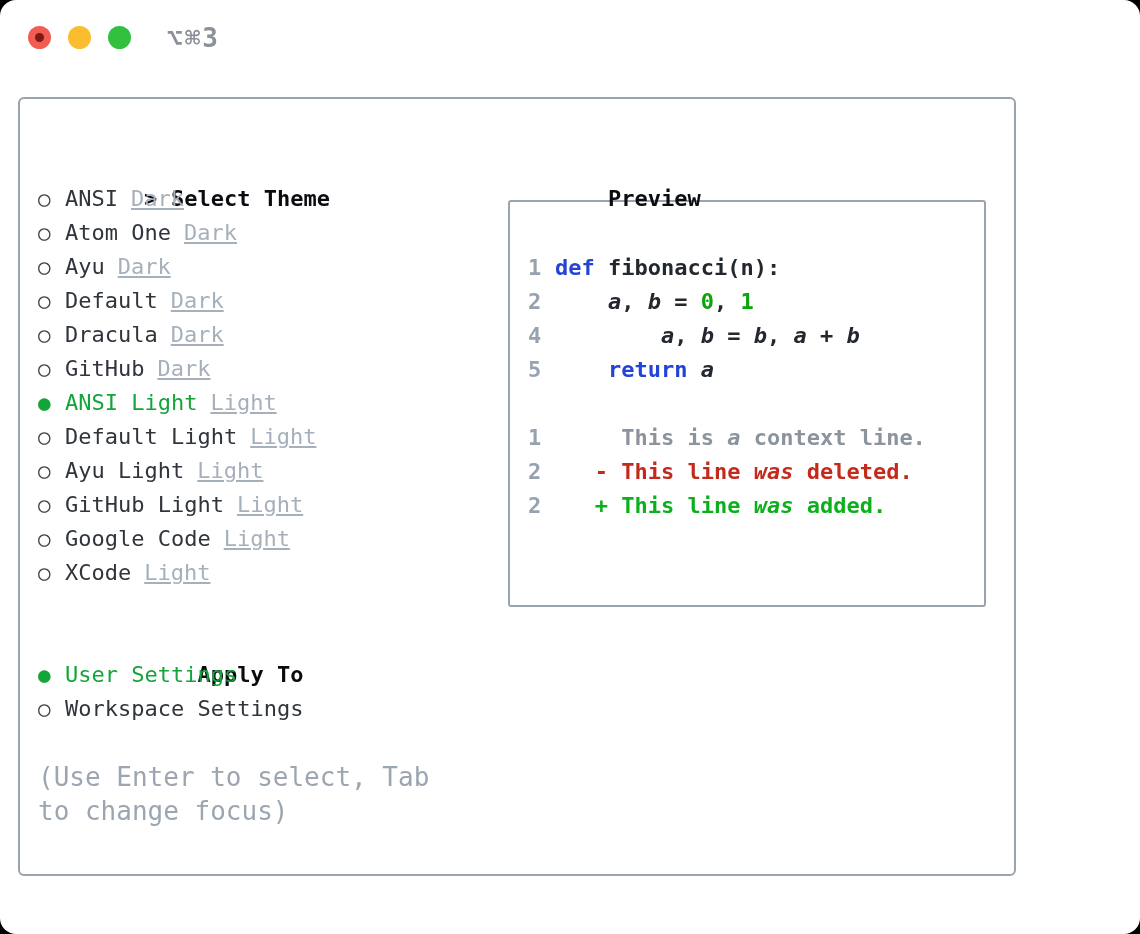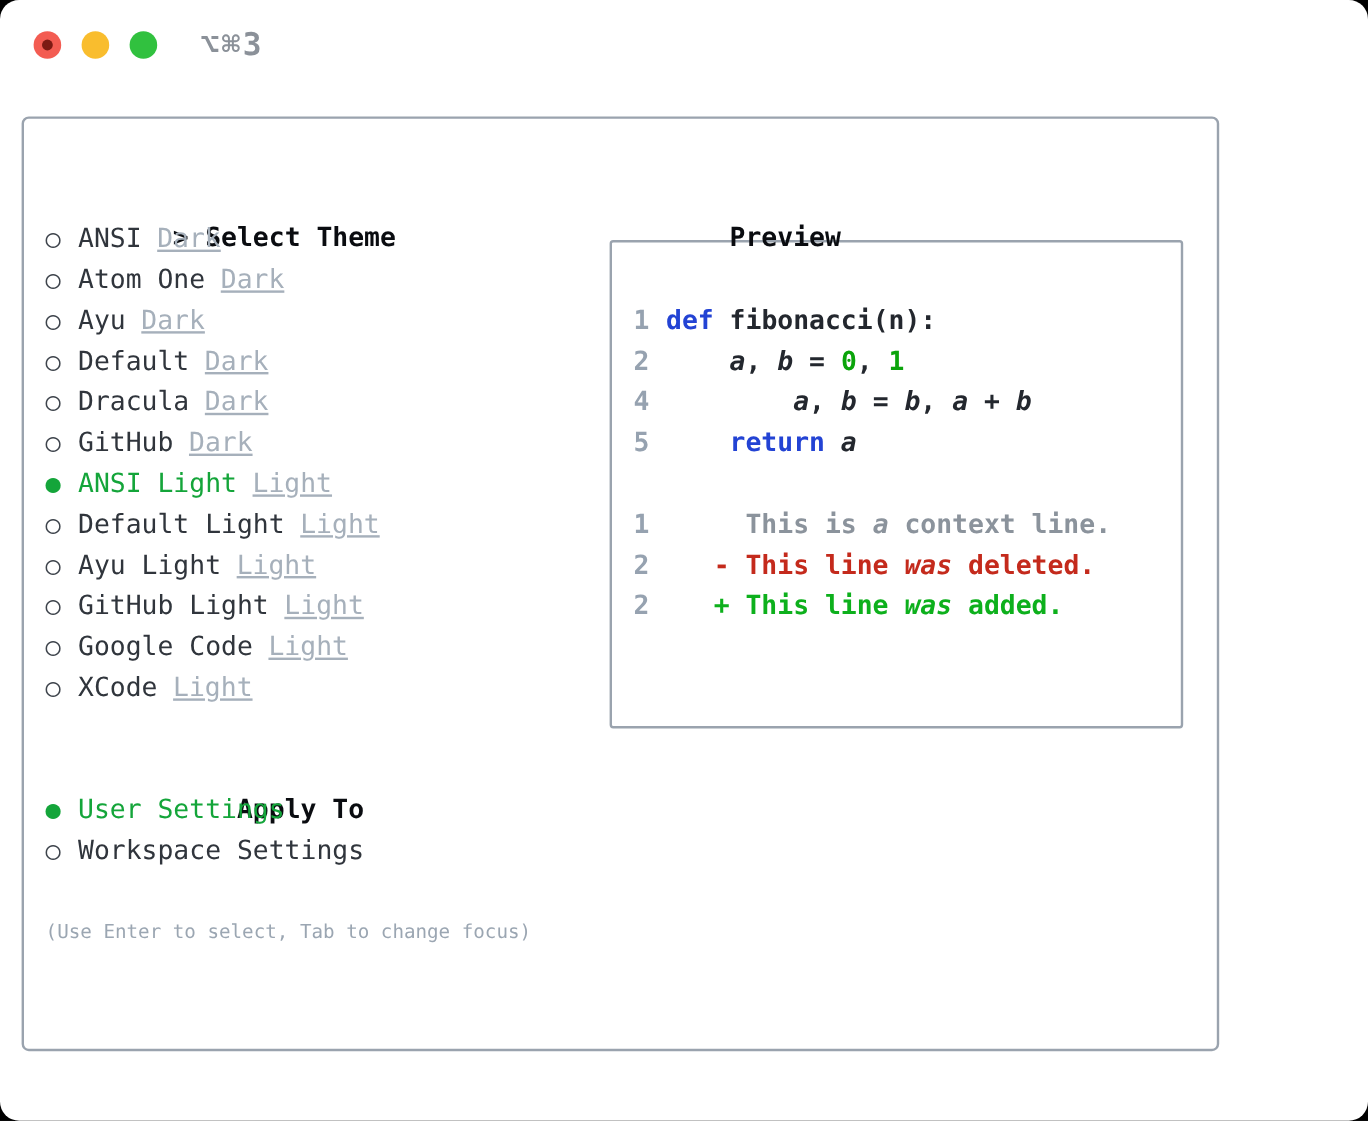--- a/index.html
+++ b/index.html
@@ -53,21 +53,21 @@
   .marker { display:inline-block; width:27px; font-size:21px; color:#3e444c; }
   .marker.cursor { color:#0a0c10; font-weight:bold; font-size:22px; }
   .marker.on { color:var(--accent-green); }
   .hdr { font-weight:bold; color:#0a0c10; }
   .t-suffix { color:var(--muted-gray); margin-left:13px;text-decoration:underline; }
   .row.sel .t-name { color:var(--accent-green); }
 
   .apply-section { margin-top:34px; }
   .help {
     margin-top:34px; width:438px;
-    font-size:16px; line-height:34px; color:#9ba6b2;
+    font-size:26px; line-height:34px; color:#9ba6b2;
   }
 
   
   .preview-box {
     margin-top:18px; margin-left:6px;
     width:478px; height:407px;
     border:2px solid var(--border-gray); border-radius:3px;
     padding:49px 0 0 18px; background:#fff; overflow:hidden;
   }
   .pline { height:34px; line-height:34px; font-size:22px; white-space:pre;font-weight:bold; }

